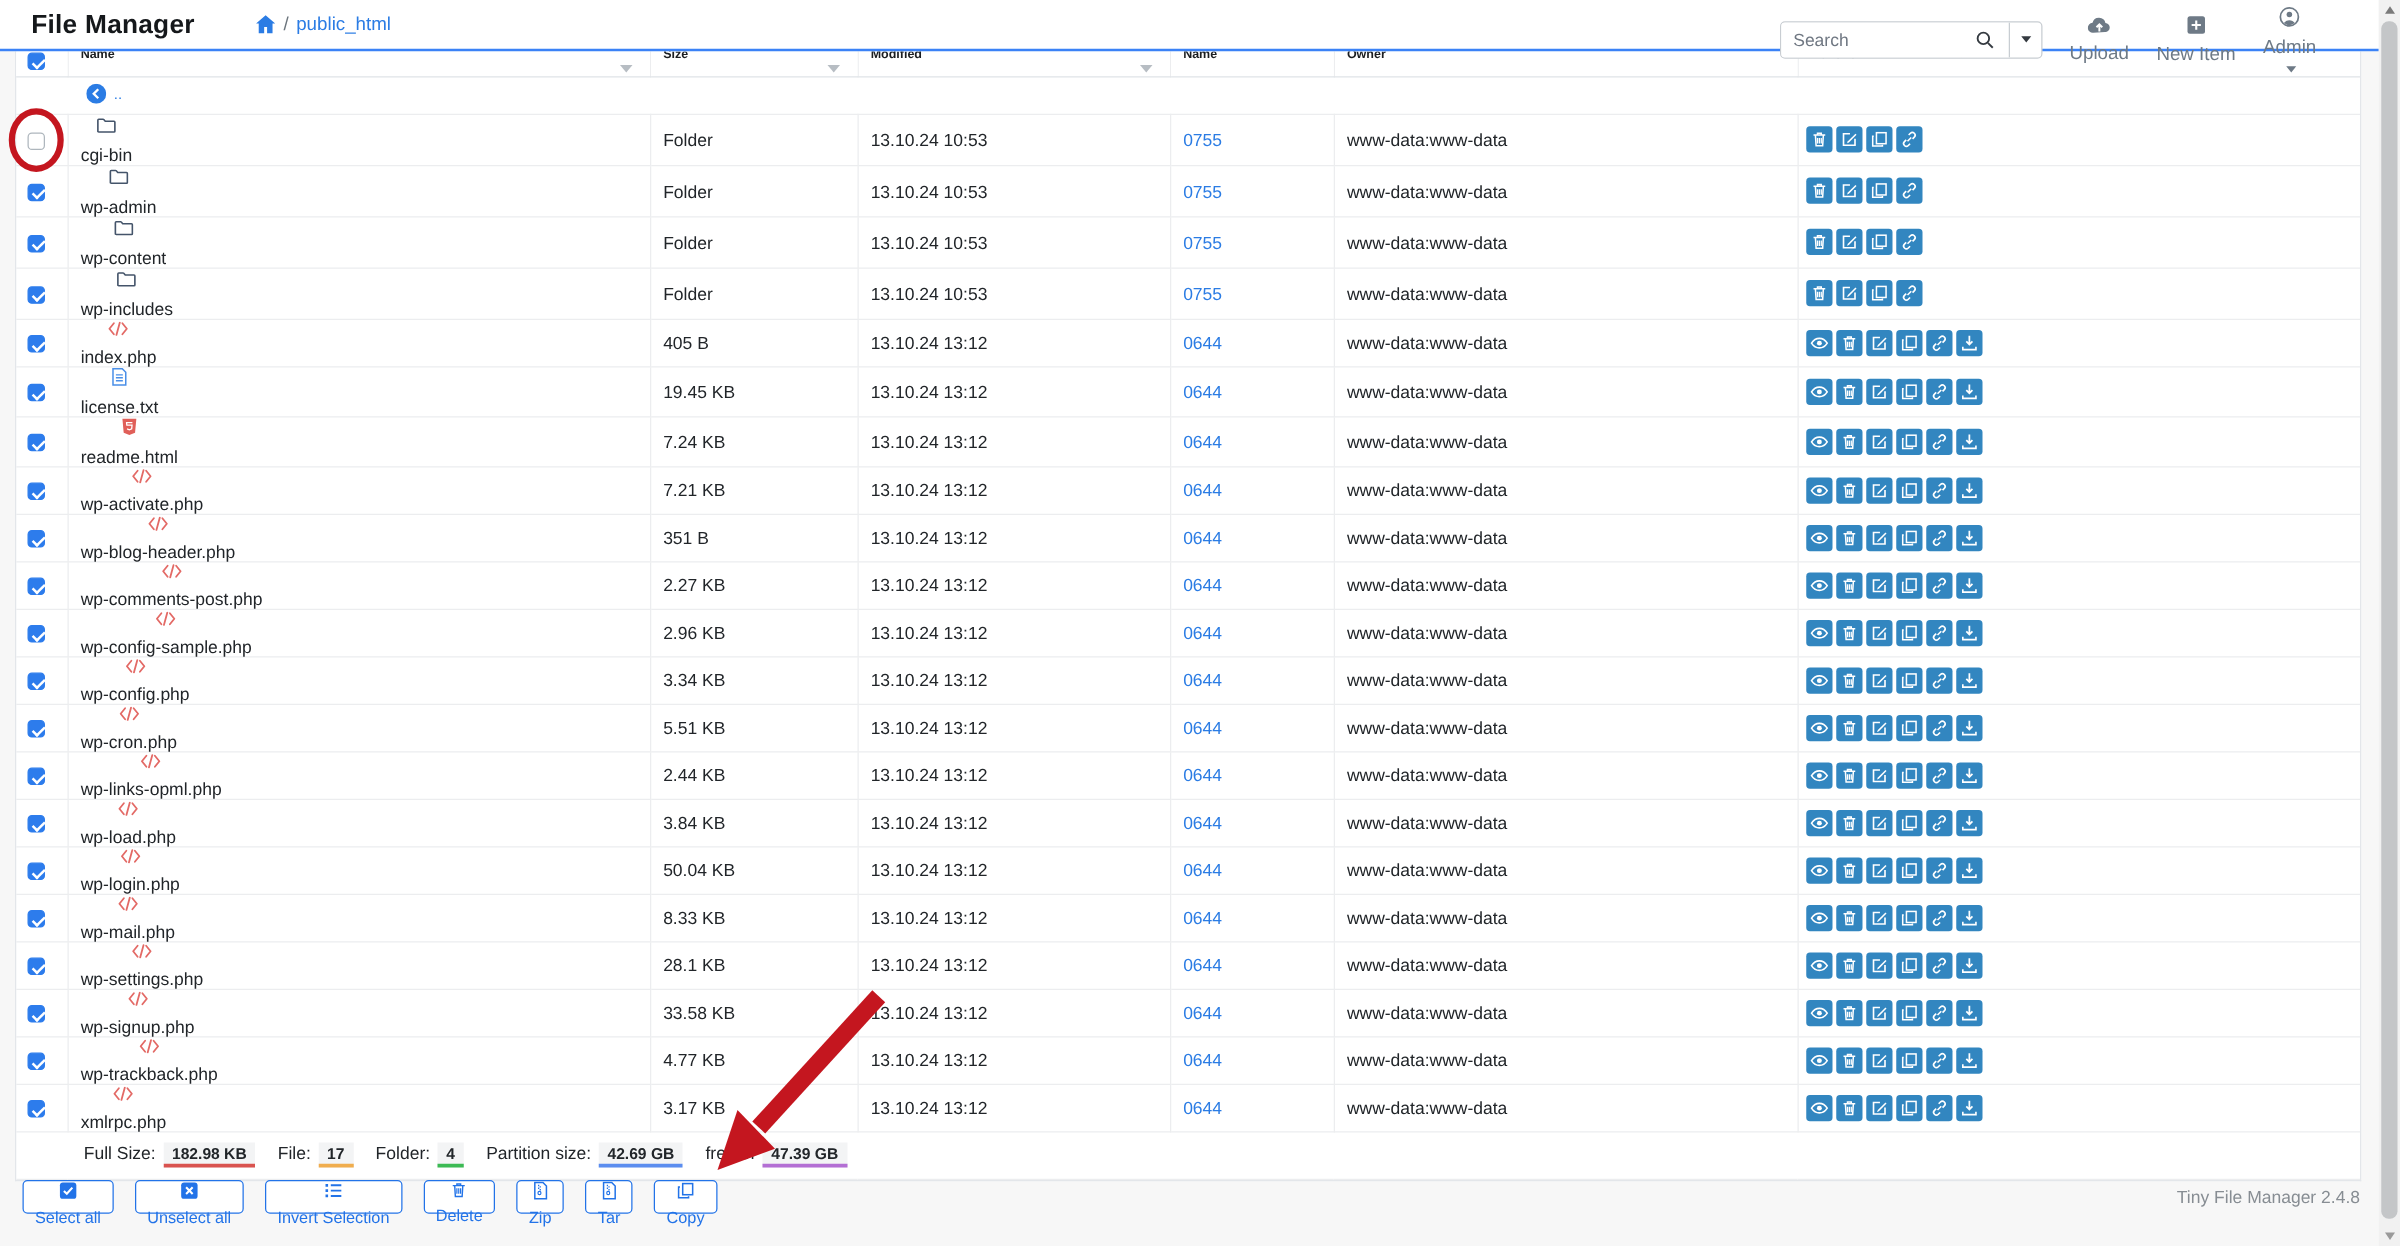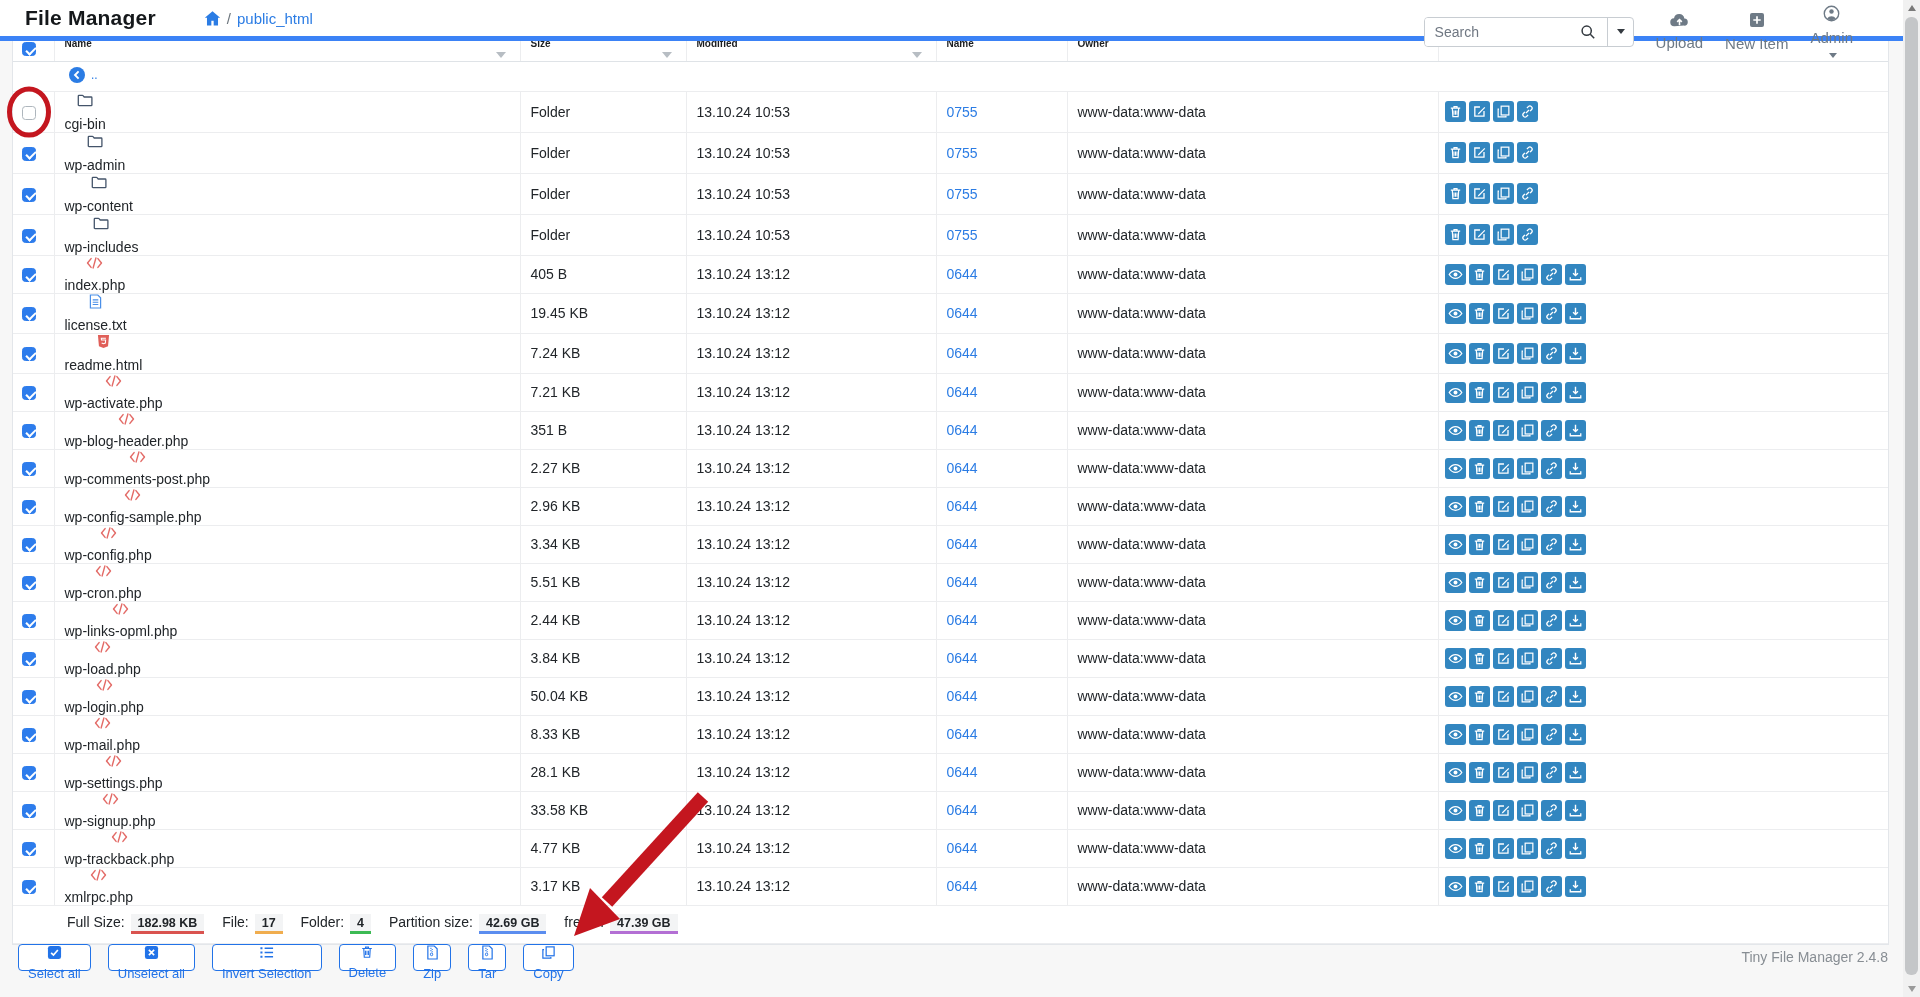--- a/index.html
+++ b/index.html
@@ -1,21 +1,21 @@
 <!DOCTYPE html>
 <html><head>
 <meta charset="utf-8">
 <style>
   * { margin:0; padding:0; box-sizing:border-box; }
   html,body { width:1920px; height:997px; overflow:hidden; }
   body { font-family:"Liberation Sans","DejaVu Sans",sans-serif; background:#f7f7f7; color:#212529; position:relative; }
 
   
   #navbar { position:absolute; top:0; left:0; width:1903px; height:41px; background:#fff;
-            border-bottom:5px solid #3b82f6; display:flex; align-items:center; z-index:20; }
+            border-bottom:2px solid #3b82f6; display:flex; align-items:center; z-index:20; }
   #app-title { font-size:21px; font-weight:700; color:#15181b; margin-left:25px; letter-spacing:.2px; }
   #breadcrumb { display:flex; align-items:center; margin-left:48px; font-size:15px; gap:6px; }
   #breadcrumb .sep { color:#6c757d; }
   #breadcrumb a { color:#2b7ce4; text-decoration:none; }
   #nav-right { position:absolute; right:50px; top:5px; display:flex; align-items:center; gap:22px; }
   #search-group { display:flex; align-items:stretch; width:210px; height:30px; background:#fff;
                   border:1px solid #c8cdd2; border-radius:4px; overflow:hidden; }
   #search-input { border:none; outline:none; flex:1; font-size:14px; padding:0 10px; color:#343a40;
                   font-family:inherit; min-width:0; }
   #search-input::placeholder { color:#6f7782; }

